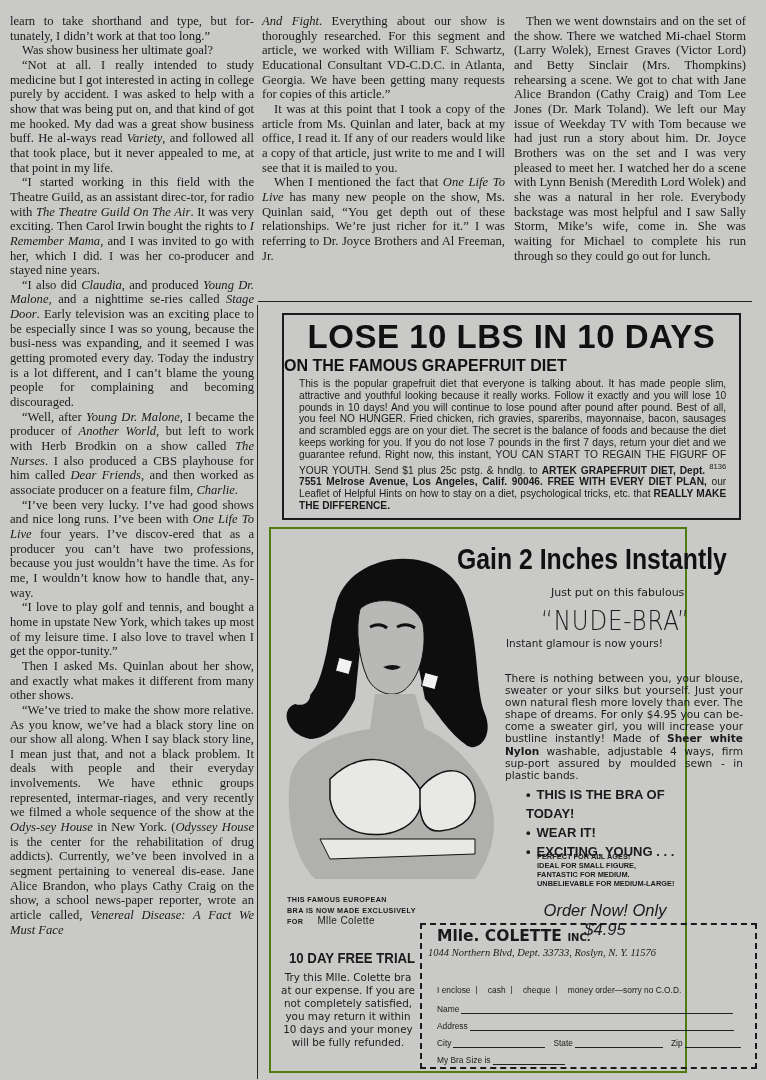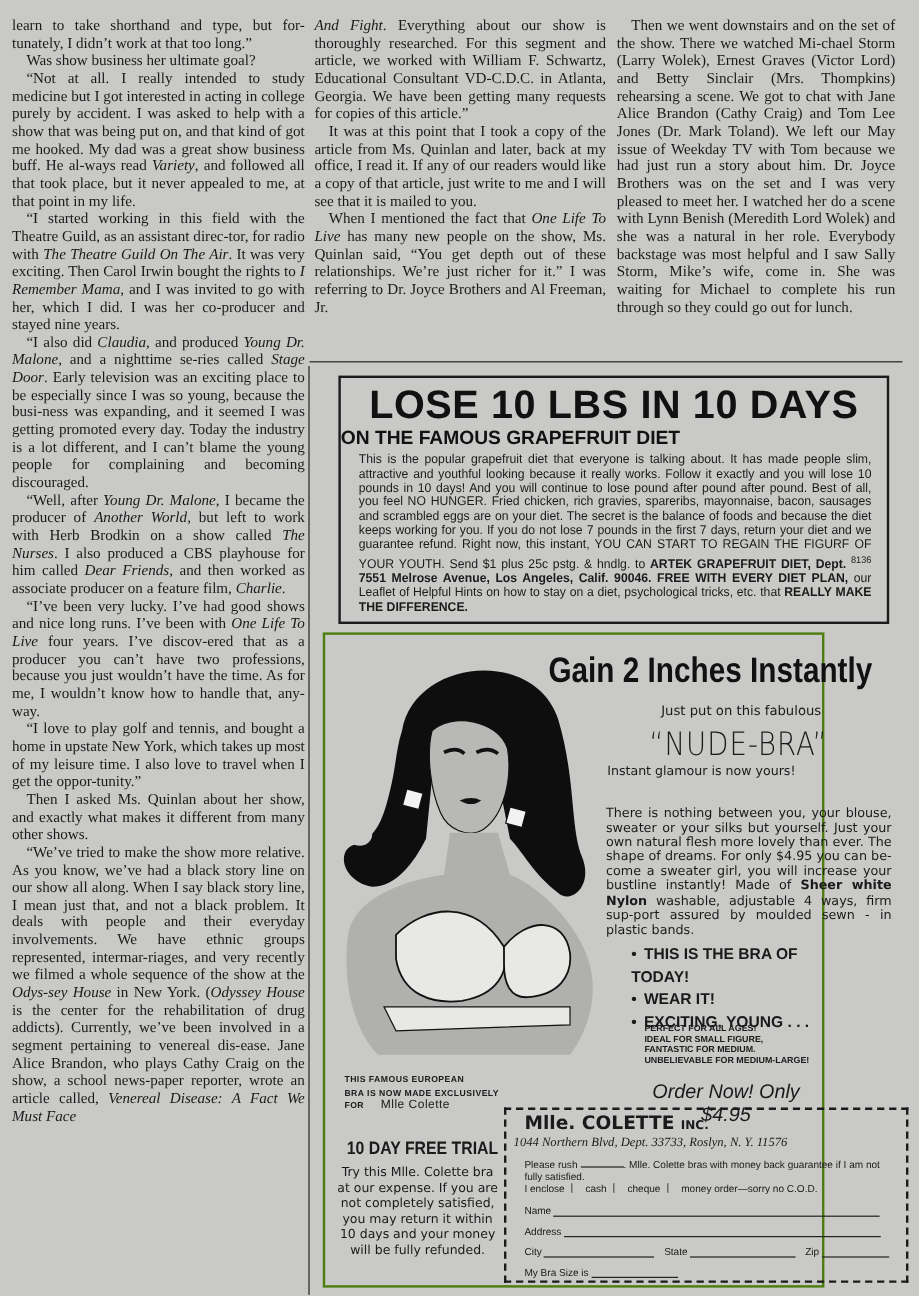--- a/index.html
+++ b/index.html
@@ -169,23 +169,20 @@
     <div>BRA IS NOW MADE EXCLUSIVELY</div>
     <div><span>FOR</span><span class="brand">Mlle Colette</span></div>
   </div>
 
   <div class="trial-title">10 DAY FREE TRIAL</div>
   <div class="trial-body">Try this Mlle. Colette bra at our expense. If you are not completely satisfied, you may return it within 10 days and your money will be fully refunded.</div>
 
   <div class="coupon">
     <div class="co"><span>Mlle. COLETTE</span> <small>INC.</small></div>
     <div class="addr">1044 Northern Blvd, Dept. 33733, Roslyn, N. Y. 11576</div>
-    <div class="rush">
-      <span>Please rush</span> <span class="blank"></span><span>. Mlle. Colette bras with money back guarantee if I am not fully satisfied.</span>
-    </div>
     <div class="enclose">
       <span>I enclose</span>
       <span class="box"></span><span>cash</span>
       <span class="box"></span><span>cheque</span>
       <span class="box"></span><span>money order—sorry no C.O.D.</span>
     </div>
     <div class="field" style="top:79px;">
         <span>Name</span>
         <span class="line" style="width:272px;"></span>
       </div>

